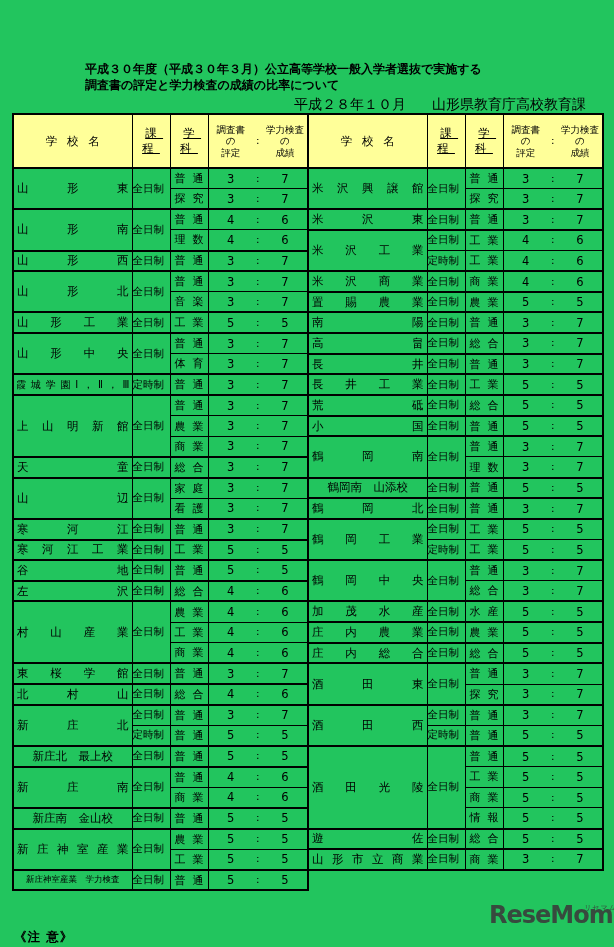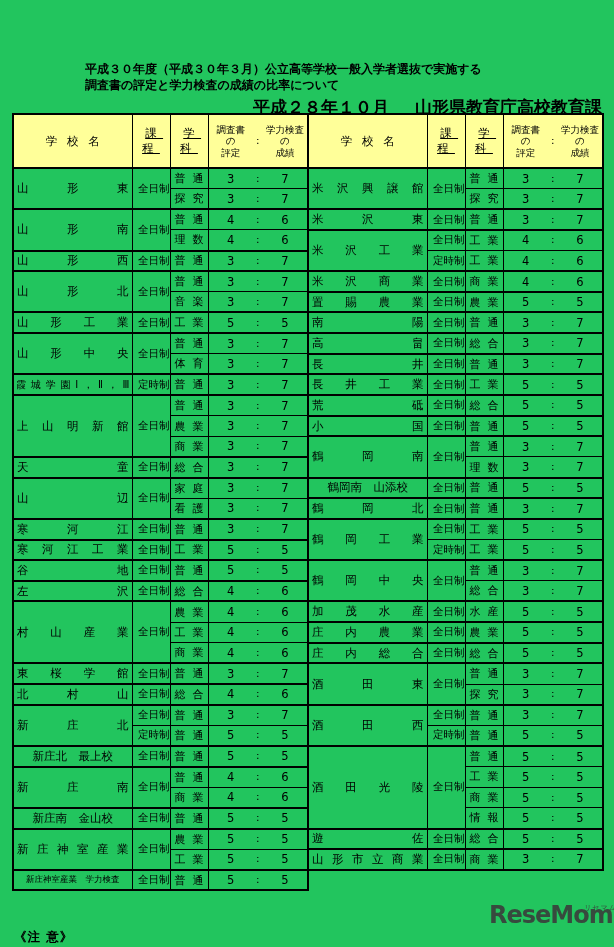--- a/index.html
+++ b/index.html
@@ -1,39 +1,39 @@
 <!DOCTYPE html>
 <html><head>
 <meta charset="utf-8">
 <style>
   html,body{margin:0;padding:0;background:#fff;}
   .page{position:relative;width:614px;height:947px;background:#22c55e;
         font-family:"DejaVu Sans",sans-serif;color:#000;overflow:hidden;}
   .title{position:absolute;left:85px;top:61px;font-size:12px;font-weight:bold;line-height:16px;white-space:nowrap;}
-  .meta{position:absolute;top:96px;right:12px;font-size:17px;font-weight:bold;white-space:nowrap;}
+  .meta{position:absolute;top:96px;right:28px;font-size:14px;font-weight:normal;white-space:nowrap;}
   .meta .gap{display:inline-block;width:26px;}
   .tables{position:absolute;left:12px;top:113px;display:flex;align-items:flex-start;}
   table{border-collapse:collapse;table-layout:fixed;border:2px solid #000;}
   #tbl-right{margin-left:-2px;}
   th,td{border:1px solid #000;padding:0;overflow:hidden;}
   thead tr{height:54px;}
   th{background:#FFFF99;font-weight:normal;font-size:11.5px;border-bottom:2px solid #000;}
   .hs{letter-spacing:0.85em;text-indent:0.85em;}
   .hc,.hd{letter-spacing:0.55em;text-indent:0.55em;text-decoration:underline;}
   .rhead{display:flex;align-items:center;justify-content:center;height:100%;font-size:9.5px;}
   .rcol{flex:1;display:flex;flex-direction:column;text-align:center;line-height:11.5px;}
   .rcolon{width:10px;text-align:center;font-size:10px;}
   tbody tr{height:20.65px;}
   tbody td{font-size:11px;}
   tr.gs > td{border-top:2px solid #000;}
   td.name{font-size:11.5px;padding:0 3px;text-align:justify;text-align-last:justify;white-space:nowrap;margin-left:48px;}
   td.name.center{text-align:center;text-align-last:center;}
   td.name.small{font-size:8.5px;}
   td.name.tight{font-size:10px;padding:0 2px;}
-  td.course{text-align:right;font-size:10.5px;white-space:nowrap;}
+  td.course{text-align:left;font-size:10.5px;white-space:nowrap;}
   td.dept{font-size:11px;padding:0 4px;text-align:justify;text-align-last:justify;white-space:nowrap;}
   td.ratio{font-size:11.5px;}
   .rflex{display:flex;align-items:center;width:100%;}
   .rl,.rr{flex:1;text-align:center;}
   .rc{width:10px;text-align:center;font-size:10px;}
   .notes{position:absolute;left:14px;top:929px;font-size:12px;}
   .nhead{font-weight:bold;font-size:12.5px;letter-spacing:1px;}
   .nbody{margin-left:27px;font-size:16px;line-height:17.5px;margin-top:1px;}
   .wm{position:absolute;left:489px;top:903px;color:#3a3a3a;opacity:0.88;font-weight:800;
       font-size:24px;letter-spacing:-1px;line-height:24px;z-index:5;white-space:nowrap;}

